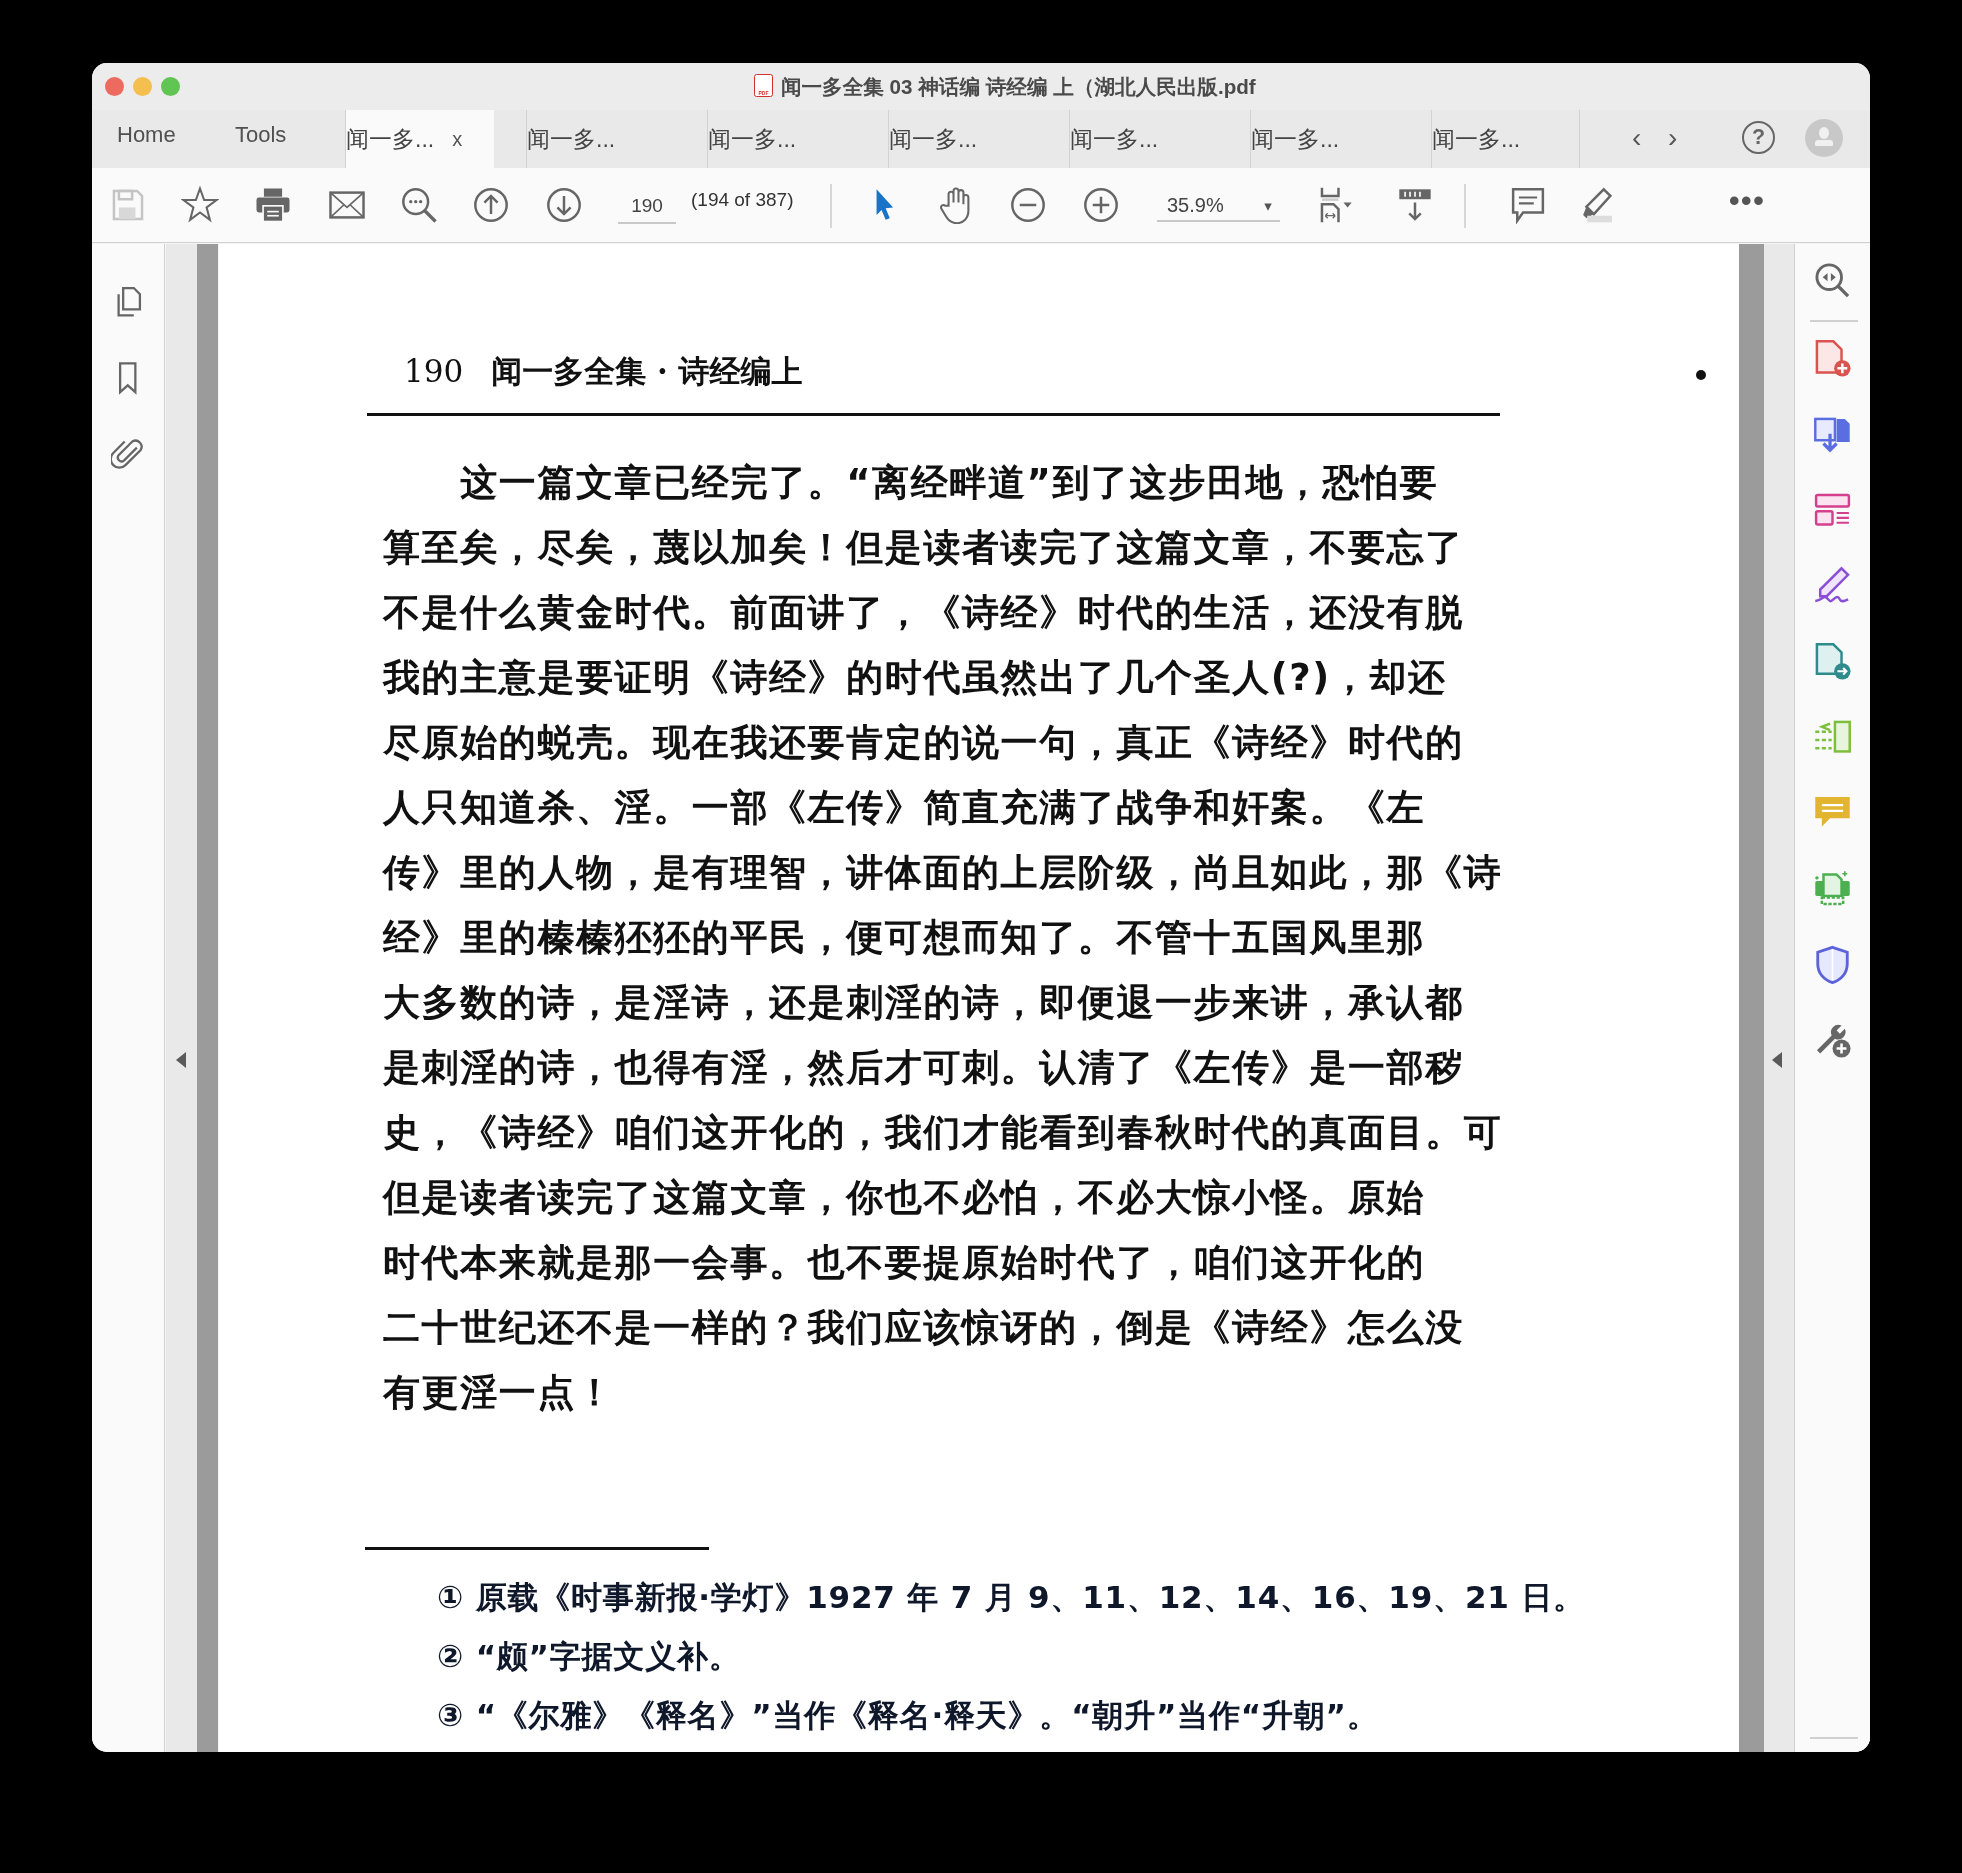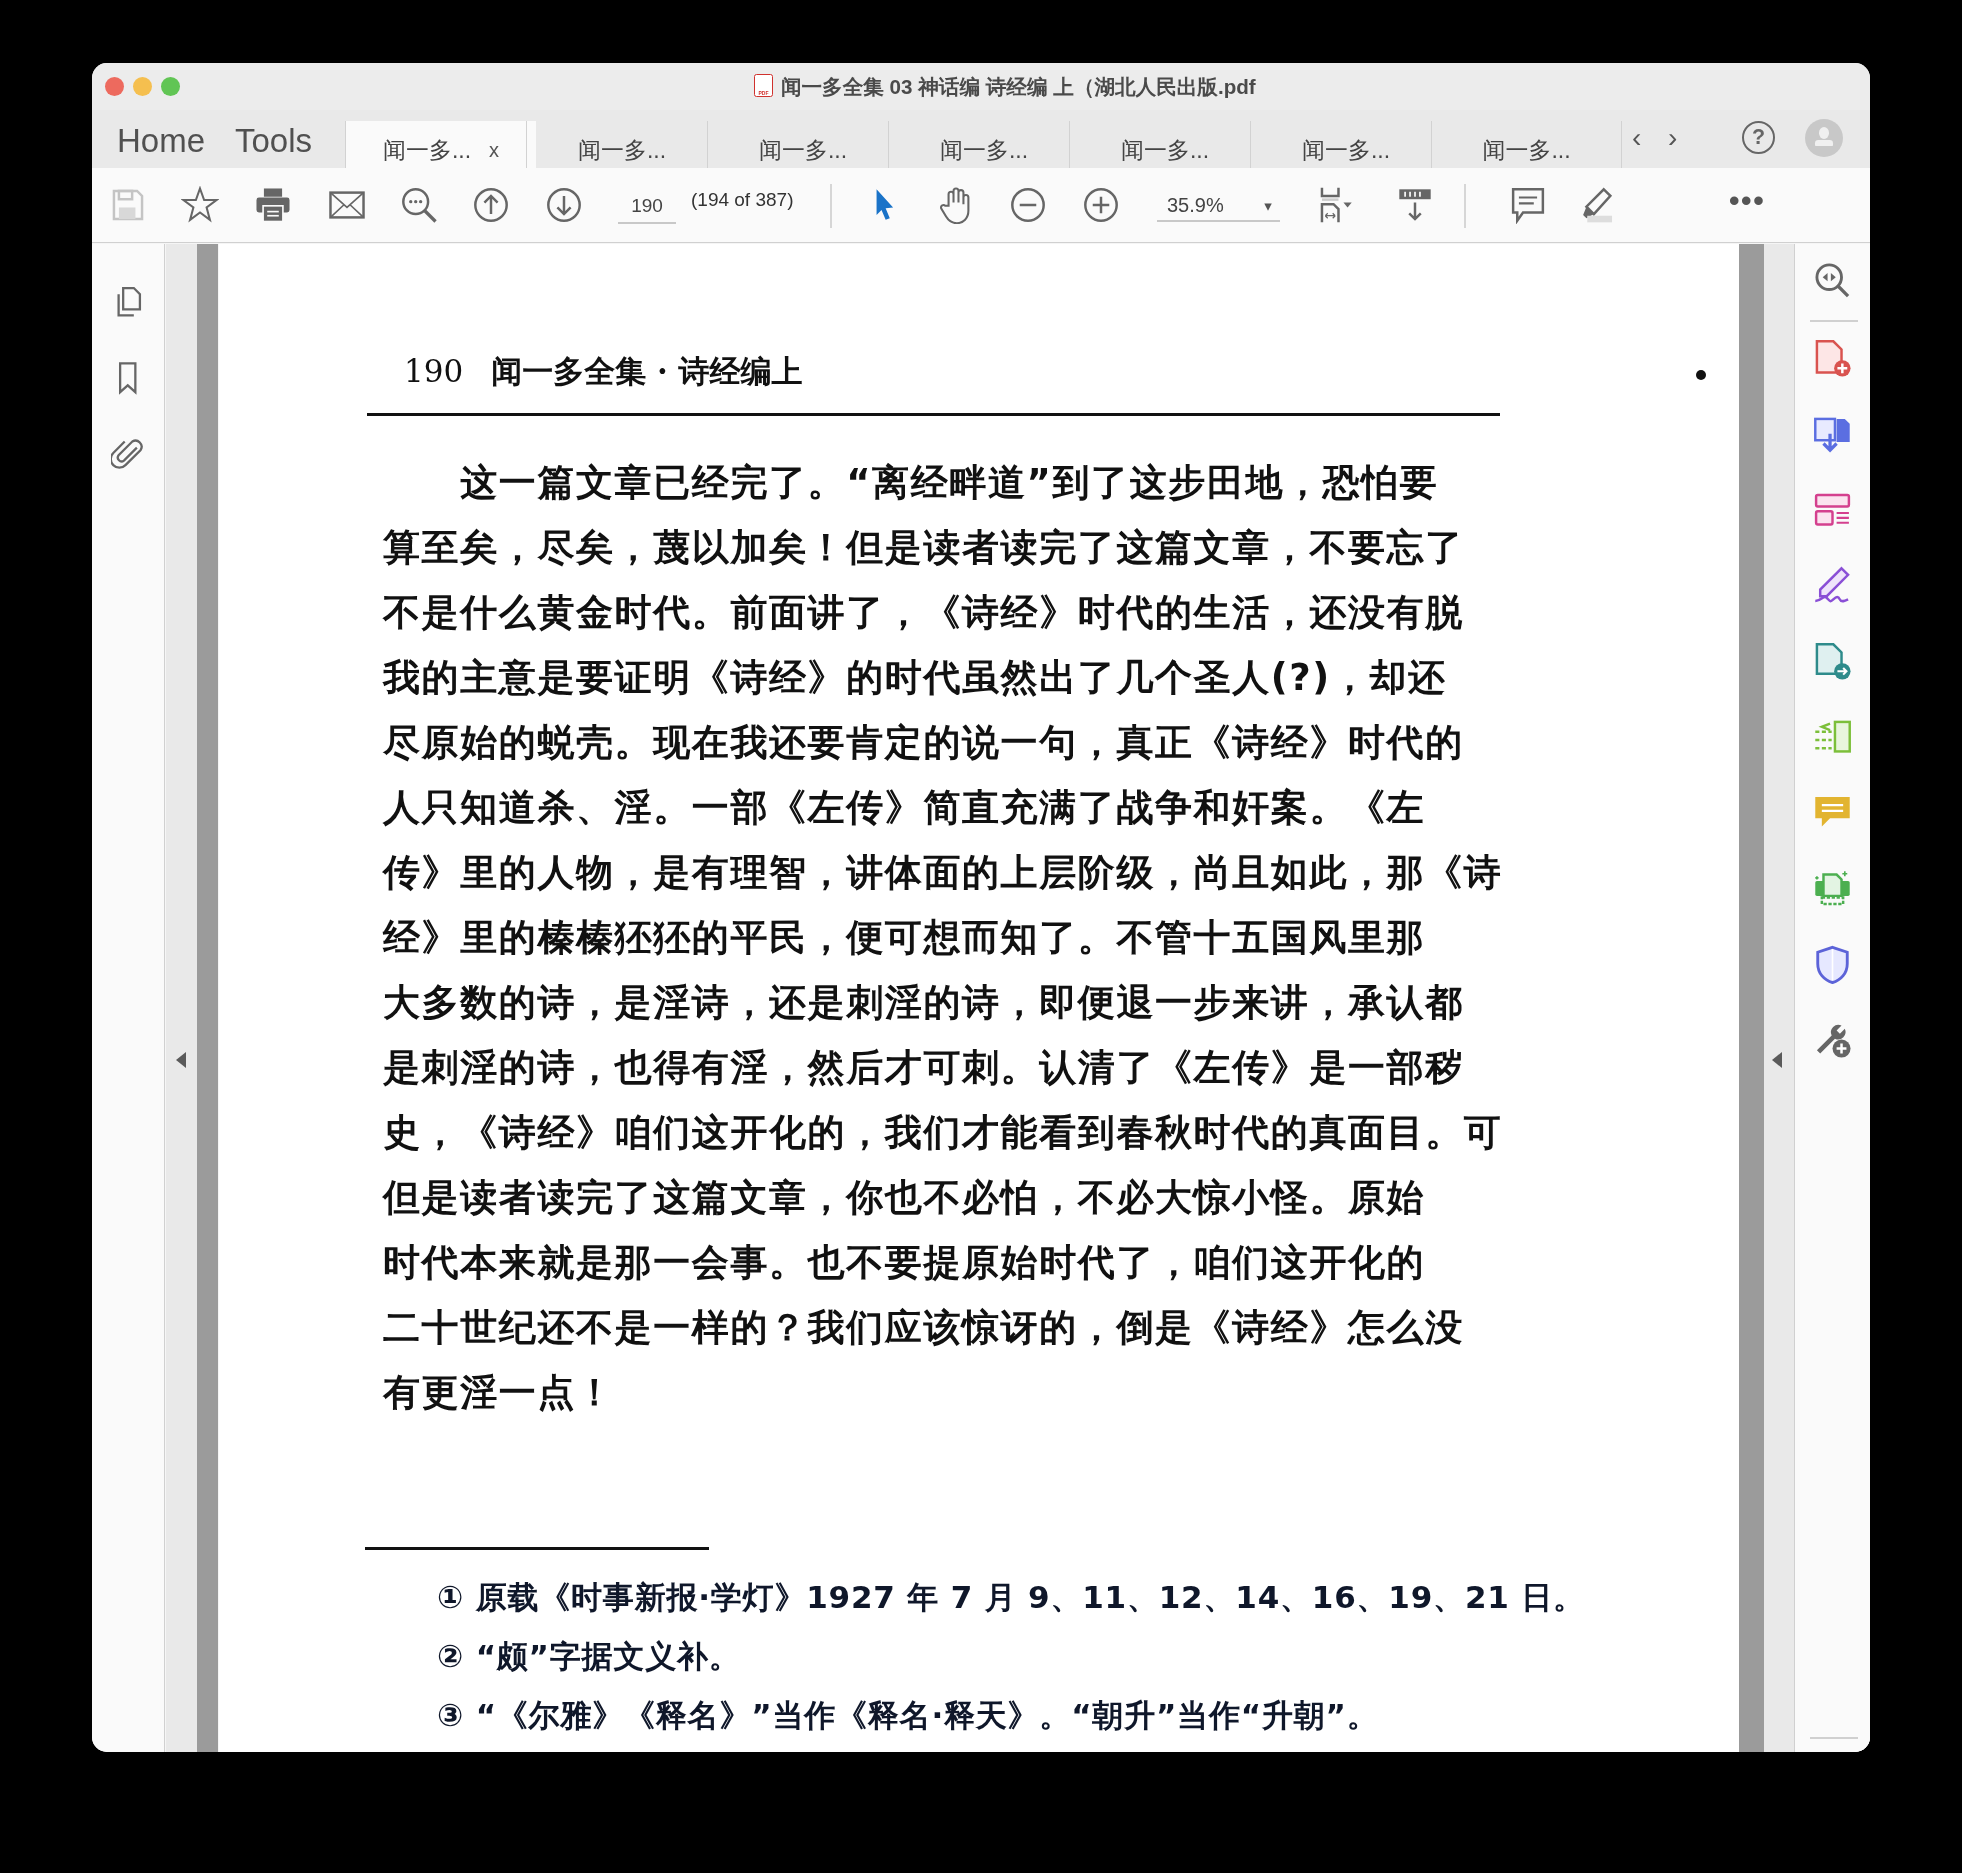--- a/index.html
+++ b/index.html
@@ -13,23 +13,23 @@
   .traffic { position:absolute; top:14px; width:19px; height:19px; border-radius:50%; }
   .traffic.close { left:13px; background:#ed6a5e; }
   .traffic.min { left:41px; background:#f5bf4f; }
   .traffic.max { left:69px; background:#61c554; }
   .title { position:absolute; left:0; right:0; top:10px; text-align:center; font-size:20.6px; color:#4a4a4a; font-weight:bold;padding-left:48px; }
   .title .pdfico { display:inline-block; width:16.4px; height:21.4px; border:1.6px solid #d0312d; border-radius:2.5px;
                    vertical-align:-3.3px; margin-right:8.2px; position:relative; background:#fff; }
   .title .pdfico::after { content:"PDF"; position:absolute; bottom:0.8px; left:0; right:0; font-size:5px; color:#d0312d; text-align:center; }
   
   .tabbar { position:absolute; left:0; top:47px; right:0; height:58px; background:#e9e9e9; border-bottom:0.8px solid #cfcfcf; }
-  .navlink { position:absolute; top:11.5px; font-size:33px; color:#505050; }
-  .tab { position:absolute; top:11px; height:58px; width:191px; border-left:0.8px solid #d2d2d2; box-sizing:border-box;
-         font-size:23px; color:#444; display:flex; align-items:center; justify-content:center; }
+  .navlink { position:absolute; top:11.5px; font-size:22px; color:#505050; }
+  .tab { position:absolute; top:0; height:58px; width:149px; border-left:0.8px solid #d2d2d2; box-sizing:border-box;
+         font-size:23px; color:#444; display:flex; align-items:center; justify-content:flex-start; }
   .tab.active { background:#fafafa; height:58px; }
   .tab .x { margin-left:18px; font-size:20px; color:#555; }
   .tabnav { position:absolute; top:11.5px; font-size:28px; color:#555; }
   .help { position:absolute; left:1650px; top:10.7px; width:33px; height:33px; border:2.5px solid #666; border-radius:50%;
           box-sizing:border-box; text-align:center; font-size:21.4px; line-height:28px; color:#666; font-weight:bold; }
   .avatar { position:absolute; left:1713px; top:9px; width:38px; height:38px; border-radius:50%; background:#c8c8c8; }
   .avatar::before { content:""; position:absolute; left:14px; top:8.2px; width:10px; height:11.5px; border-radius:50%; background:#f0f0f0; }
   .avatar::after { content:""; position:absolute; left:10px; top:20.6px; width:18px; height:6.6px; border-radius:3.3px 3.3px 0.8px 0.8px; background:#f0f0f0; }
   
   .toolbar { position:absolute; left:0; top:105px; right:0; height:74px; background:#fafafa; border-bottom:1.6px solid #d0d0d0; }

